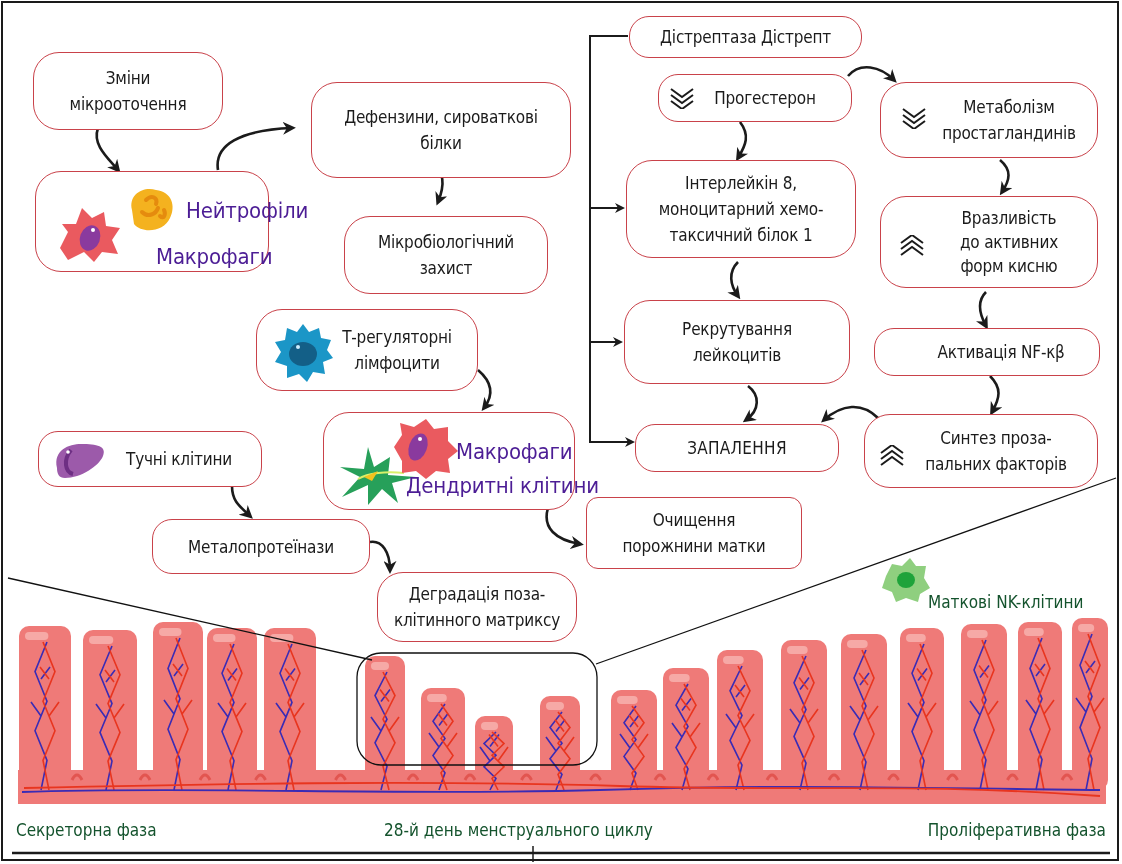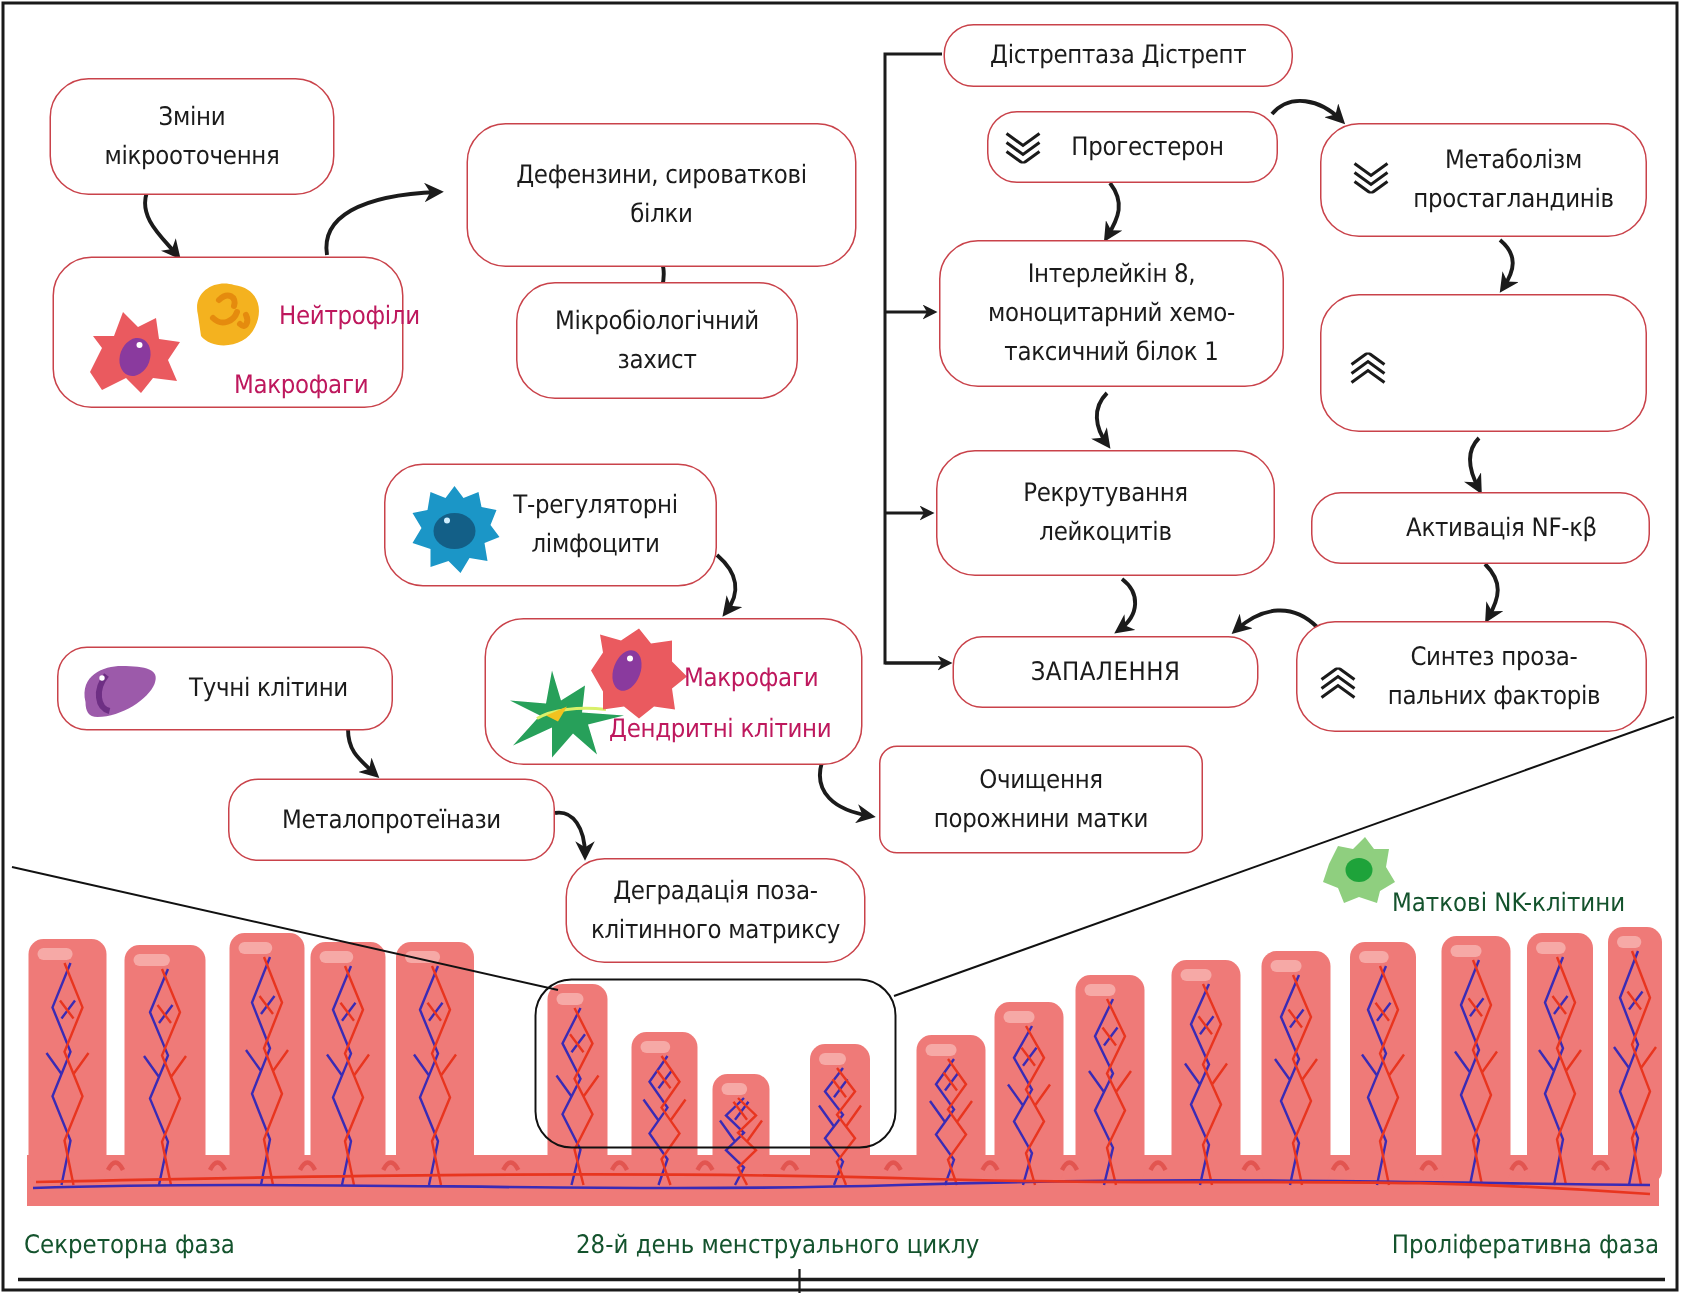--- a/index.html
+++ b/index.html
@@ -3,21 +3,21 @@
 <meta charset="utf-8">
 <style>
   html,body{margin:0;padding:0;background:#fff;}
   body{width:1122px;height:864px;position:relative;overflow:hidden;font-family:"DejaVu Sans Condensed","DejaVu Sans",sans-serif;}
   #frame{position:absolute;left:1px;top:1px;width:1118px;height:860px;border:2px solid #1a1a1a;box-sizing:border-box;}
   svg#wires{position:absolute;left:0;top:0;width:1122px;height:864px;pointer-events:none;}
   .node{position:absolute;box-sizing:border-box;border:1.5px solid #c9424a;border-radius:26px;background:#fff;display:flex;align-items:center;justify-content:center;text-align:center;color:#1b1b1b;font-size:17px;line-height:26px;letter-spacing:-0.2px;}
   .node .txt{display:block;}
   .node.sm{border-radius:20px;}
   .ico{position:absolute;}
-  .lbl{position:absolute;font-size:17px;color:#be185d;white-space:nowrap;}
+  .lbl{position:absolute;font-size:22px;color:#4c1d95;white-space:nowrap;}
   .cell-lbl{position:absolute;font-size:17px;color:#14532d;white-space:nowrap;}
   .chev{position:absolute;width:26px;height:22px;}
 </style>
 </head>
 <body>
 
 <div id="frame"></div>
 
 <svg id="wires" viewBox="0 0 1122 864">
   <defs>
@@ -169,21 +169,21 @@
   </svg>
   <span class="lbl" style="left:150px;top:26px">Нейтрофіли</span>
   <span class="lbl" style="left:120px;top:72px">Макрофаги</span>
 </div>
 
 <div class="node" style="left:311px;top:82px;width:260px;height:96px;">
   <span class="txt" style="white-space:pre-line">Дефензини, сироваткові
 білки</span>
 </div>
 
-<div class="node" style="left:344px;top:188px;width:188px;height:78px;">
+<div class="node" style="left:344px;top:216px;width:204px;height:78px;">
   <span class="txt" style="white-space:pre-line">Мікробіологічний
 захист</span>
 </div>
 
 <div class="node" style="left:256px;top:309px;width:222px;height:82px;">
   <svg class="ico" style="left:14px;top:12px" width="64" height="62" viewBox="0 0 64 62">
     <path d="M32,2 L38,10 L48,6 L50,16 L60,18 L56,28 L62,36 L52,40 L54,52 L42,50 L36,60 L28,52 L16,56 L16,44 L4,40 L10,30 L4,20 L14,18 L16,6 L26,10 Z" fill="#1b96c7"></path>
     <ellipse cx="32" cy="32" rx="14" ry="12" fill="#135f87"></ellipse>
     <circle cx="27" cy="25" r="2" fill="#cfeefe"></circle>
   </svg>
@@ -260,20 +260,23 @@
       <path d="M2,2 L13,10 L24,2 M2,8 L13,16 L24,8 M2,14 L13,22 L24,14" stroke="#1b1b1b" stroke-width="2" fill="none"></path>
     </svg>
   <span class="txt" style="white-space:pre-line;margin-left:40px">Метаболізм
 простагландинів</span>
 </div>
 
 <div class="node" style="left:880px;top:196px;width:218px;height:92px;">
   <svg class="chev" style="left:18px;top:38px" viewBox="0 0 26 22">
       <path d="M2,8 L13,0 L24,8 M2,14 L13,6 L24,14 M2,20 L13,12 L24,20" stroke="#1b1b1b" stroke-width="2" fill="none"></path>
     </svg>
+  <span class="txt" style="white-space:pre-line;margin-left:40px;line-height:24px">Вразливість
+до активних
+форм кисню</span>
 </div>
 
 <div class="node sm" style="left:874px;top:328px;width:226px;height:48px;padding-left:28px;">
   <span class="txt">Активація NF-κβ</span>
 </div>
 
 <div class="node" style="left:864px;top:414px;width:234px;height:74px;">
   <svg class="chev" style="left:14px;top:30px" viewBox="0 0 26 22">
       <path d="M2,8 L13,0 L24,8 M2,14 L13,6 L24,14 M2,20 L13,12 L24,20" stroke="#1b1b1b" stroke-width="2" fill="none"></path>
     </svg>

